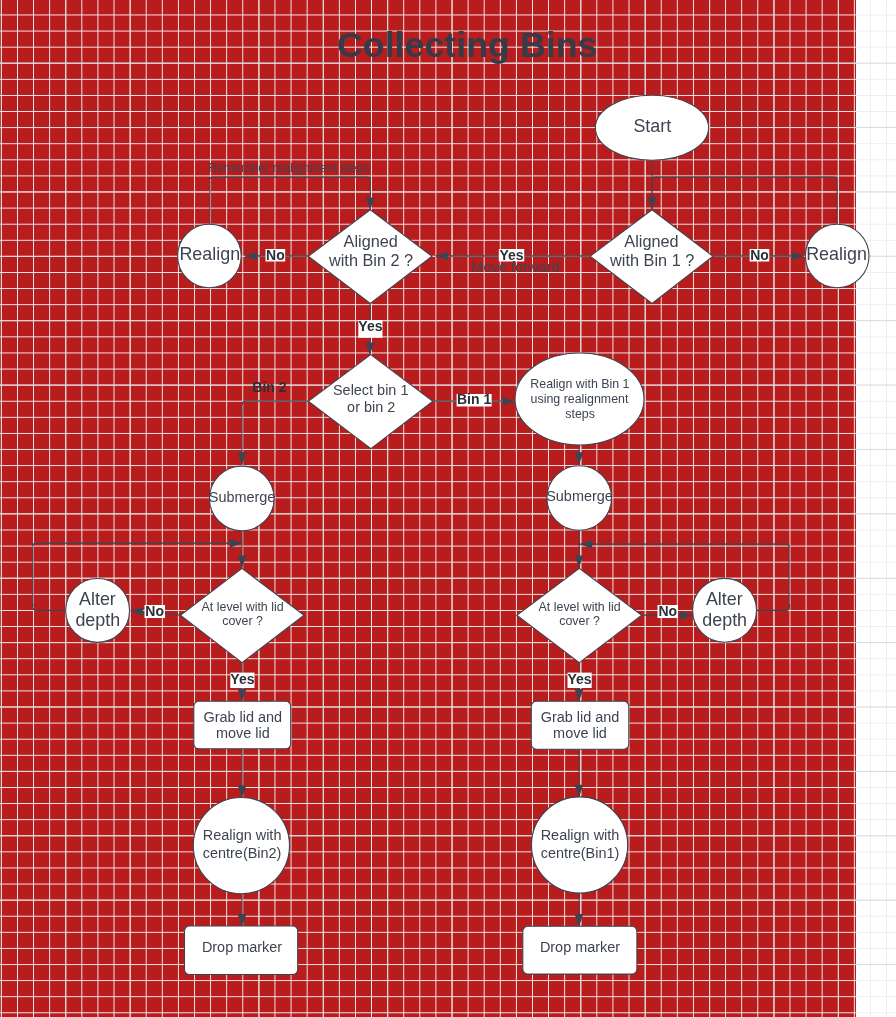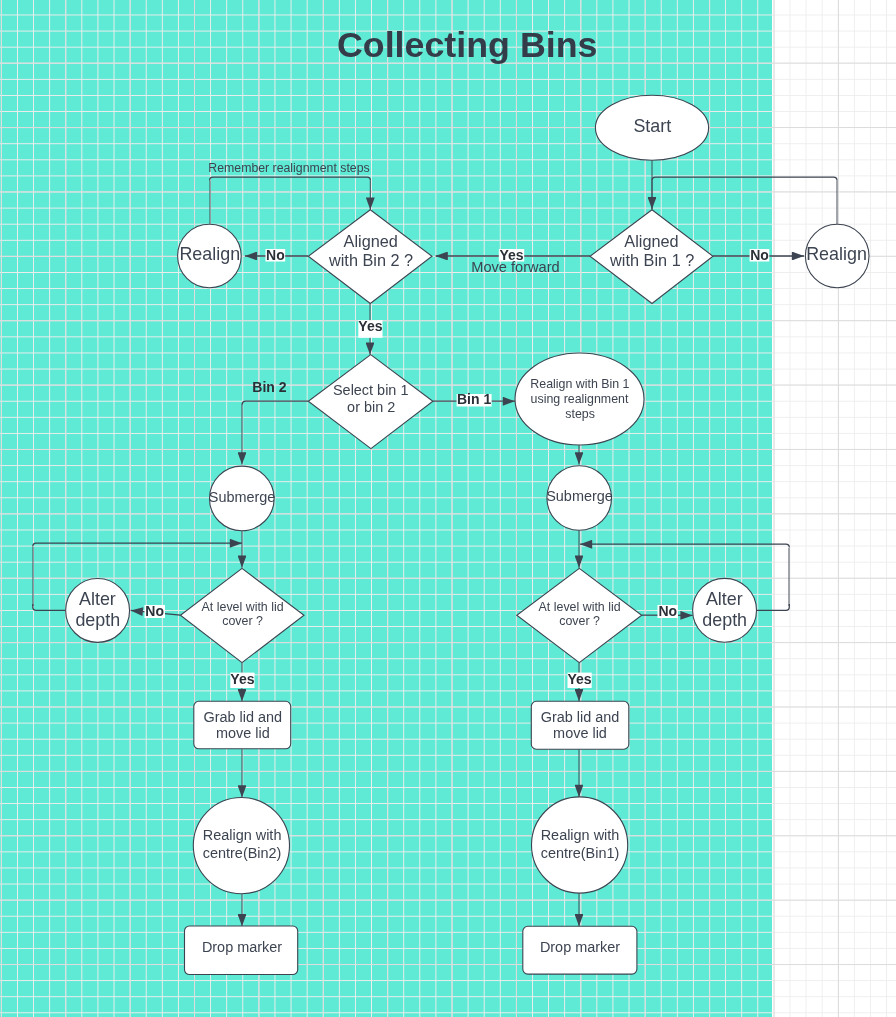--- a/index.html
+++ b/index.html
@@ -1,21 +1,21 @@
 <!DOCTYPE html>
 <html><head>
 <meta charset="utf-8">
 <title>Collecting Bins</title>
 <style>
   html,body{margin:0;padding:0;}
   body{
     width:896px;height:1017px;overflow:hidden;background:#ffffff;
     font-family:"Liberation Sans",sans-serif;
   }
-  #canvas{position:relative;width:772px;height:1017px;background:#5eead4;}
+  #canvas{position:relative;width:856px;height:1017px;background:#b91c1c;}
   #grid{position:absolute;left:0;top:0;width:896px;height:1017px;
     background-image:
       linear-gradient(to right, #dcdcdc 1px, transparent 1px),
       linear-gradient(to bottom, #dcdcdc 1px, transparent 1px),
       linear-gradient(to right, #eeeeee 1px, transparent 1px),
       linear-gradient(to bottom, #eeeeee 1px, transparent 1px);
     background-size:64.4px 64.4px,64.4px 64.4px,16.1px 16.1px,16.1px 16.1px;
     background-position:0.9px -1.8px,0.9px -1.8px,0.9px -1.6px,0.9px -1.6px;
   }
   svg#chart{position:absolute;left:0;top:0;transform:translateZ(0);-webkit-font-smoothing:antialiased;}

